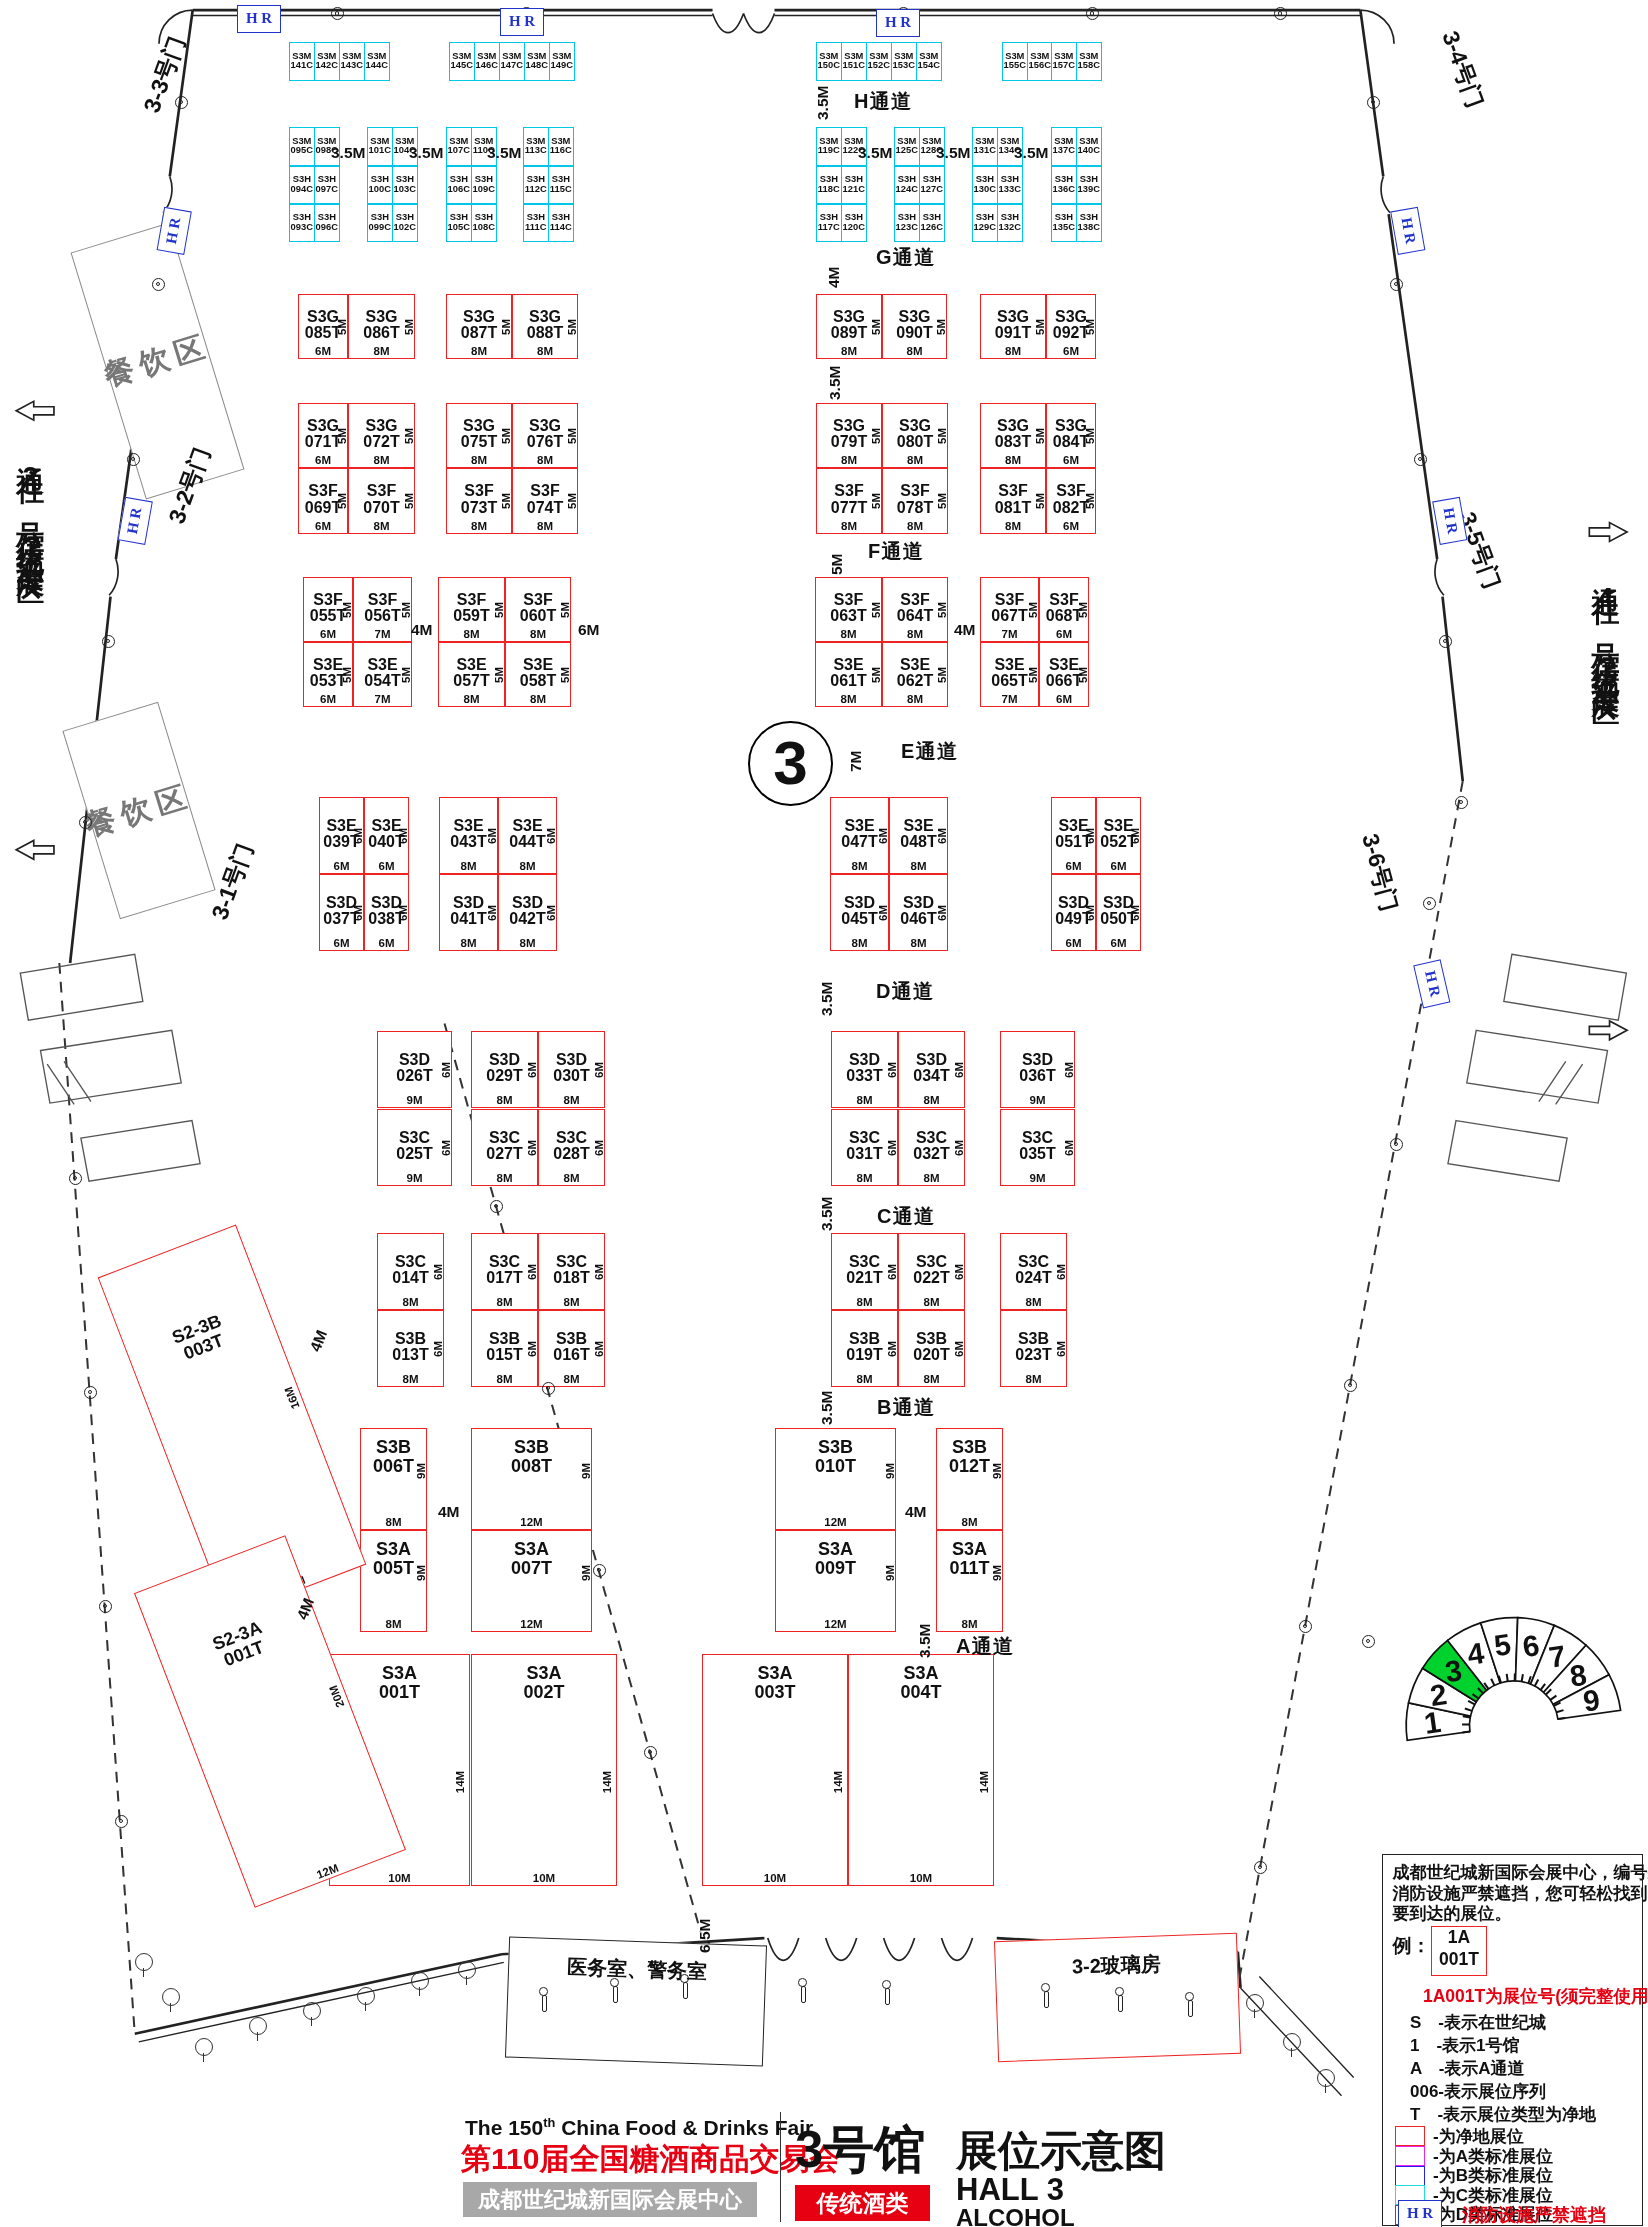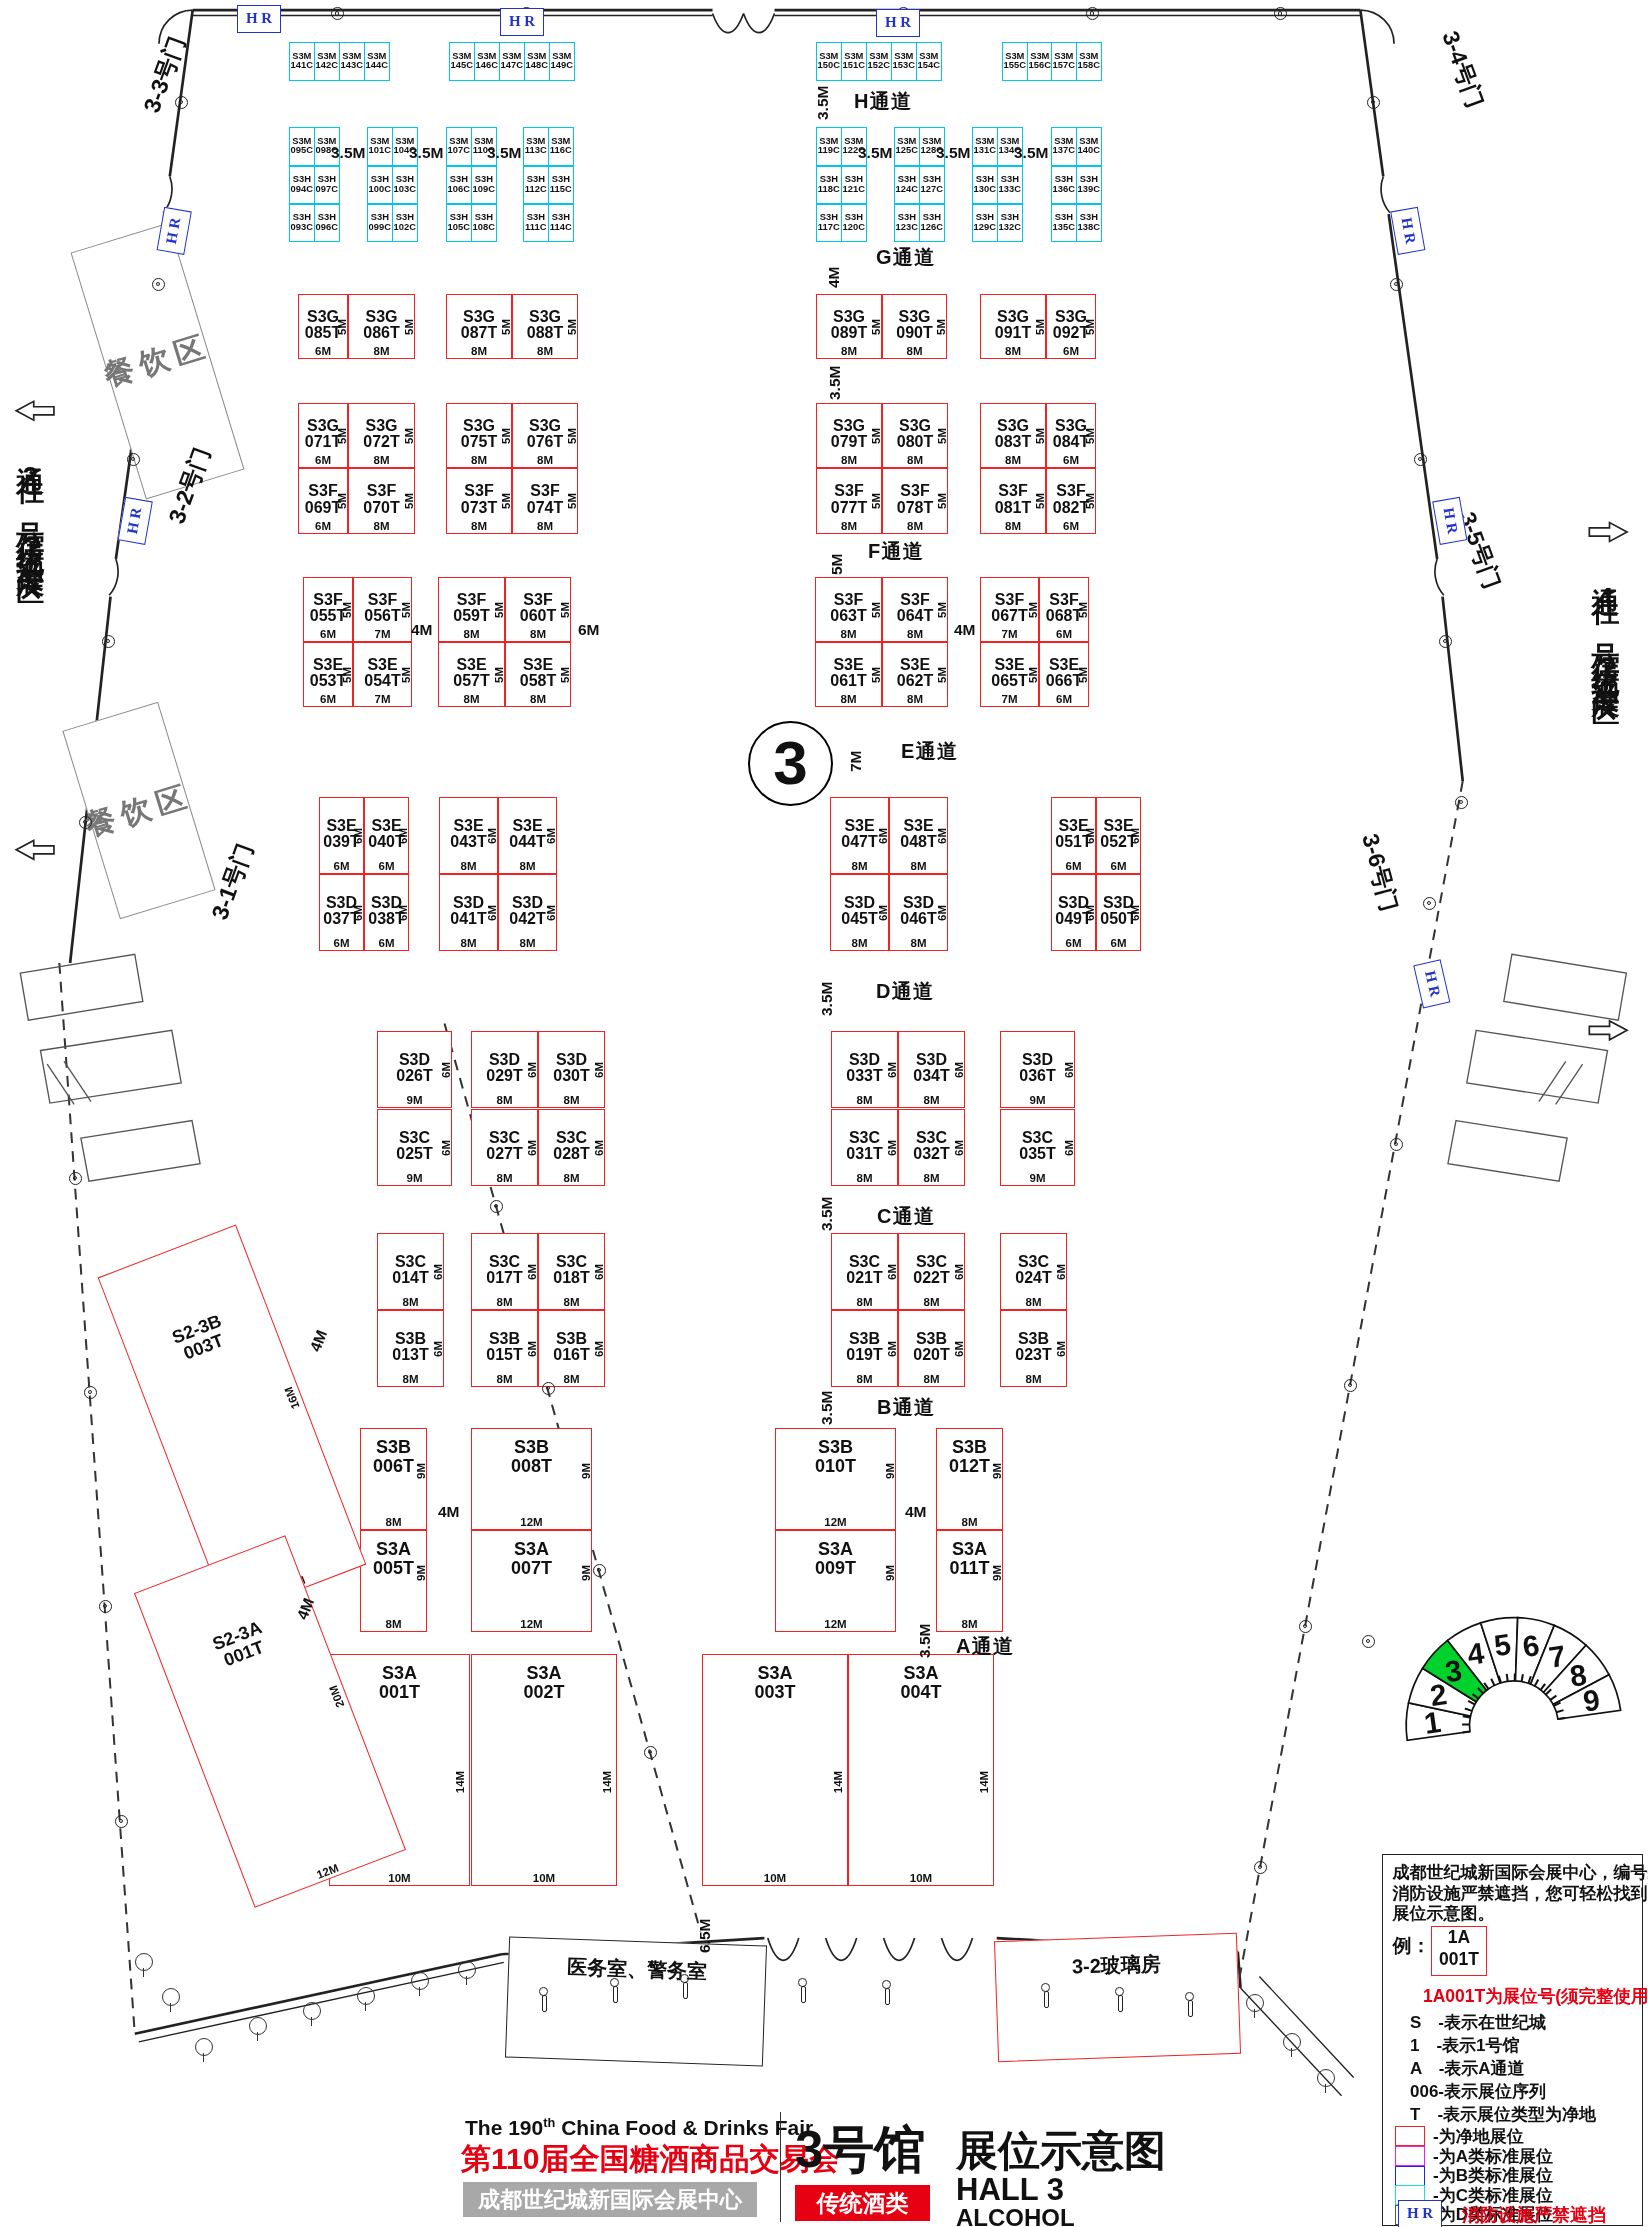--- a/index.html
+++ b/index.html
@@ -139,21 +139,21 @@
         <line x1="2182.812569520721" y1="2551.675325307345" x2="2171.9479977741744" y2="2549.9545461919024" stroke="#111" stroke-width="3"></line>
         <line x1="2182" y1="2562" x2="2171" y2="2562" stroke="#111" stroke-width="3"></line>
       </g>
   </svg>
 
   <div id="circle3" style="left:748px;top:721px;width:81px;height:81px;font-size:62px;line-height:79px;">3</div>
 
   <div id="legend" style="left:1382px;top:1854px;width:259px;height:370px;">
     <div class="lp" style="top:6.7px">成都世纪城新国际会展中心，编号采</div>
     <div class="lp" style="top:28px">消防设施严禁遮挡，您可轻松找到</div>
-    <div class="lp" style="top:48px">展位示意图。</div>
+    <div class="lp" style="top:48px">要到达的展位。</div>
     <div class="exlab" style="top:78px">例：</div>
     <div class="exbox" style="left:48px;top:71px;width:54px;height:48px;">
       <div>1A</div>
       <div>001T</div>
     </div>
     <div class="note" style="top:129px">1A001T为展位号(须完整使用)</div>
     <div class="li" style="top:156px">S　-表示在世纪城</div>
     <div class="li" style="top:179px">1　-表示1号馆</div>
     <div class="li" style="top:202px">A　-表示A通道</div>
     <div class="li" style="top:225px">006-表示展位序列</div>
@@ -168,21 +168,21 @@
         <div class="sw" style="top: 330px; border-color: rgb(34, 221, 221);"></div>
         <div class="kt" style="top: 329px;">-为C类标准展位</div>
         <div class="sw" style="top: 350px; border-color: rgb(85, 85, 85);"></div>
         <div class="kt" style="top: 348px;">-为D类标准展位</div>
       </div>
     <div class="fire" style="left:79px;top:348px">消防设施严禁遮挡</div>
     <div class="hrbox" style="position:absolute;left:15px;top:345px">H R</div>
   </div>
 
   <div class="ttl" style="left:465px;top:2115px;width:303px;text-align:center;font-size:21px;">
-    <span>The 190</span><sup style="font-size:12.8px">th</sup><span> China Food &amp; Drinks Fair</span>
+    <span>The 150</span><sup style="font-size:12.8px">th</sup><span> China Food &amp; Drinks Fair</span>
   </div>
   <div class="ttl" style="left:461px;top:2139px;width:310px;text-align:center;font-size:30px;color:#e60012;">第110届全国糖酒商品交易会</div>
   <div class="ttl" style="left:463px;top:2182px;width:294px;height:35px;background:#a8a8a8;color:#fff;text-align:center;font-size:22px;line-height:35px;">成都世纪城新国际会展中心</div>
   <div class="ttl" style="left:780px;top:2112px;width:1.3px;height:110px;background:#333;"></div>
   <div class="ttl" style="left:795px;top:2116px;font-size:51px;">3号馆</div>
   <div class="ttl" style="left:956px;top:2123px;font-size:42px;">展位示意图</div>
   <div class="ttl" style="left:956px;top:2172px;font-size:31px;">HALL 3</div>
   <div class="ttl" style="left:795px;top:2185px;width:135px;height:36px;background:#e60012;color:#fff;text-align:center;font-size:23px;line-height:36px;">传统酒类</div>
   <div class="ttl" style="left:956px;top:2204px;font-size:24px;">ALCOHOL</div>
 

